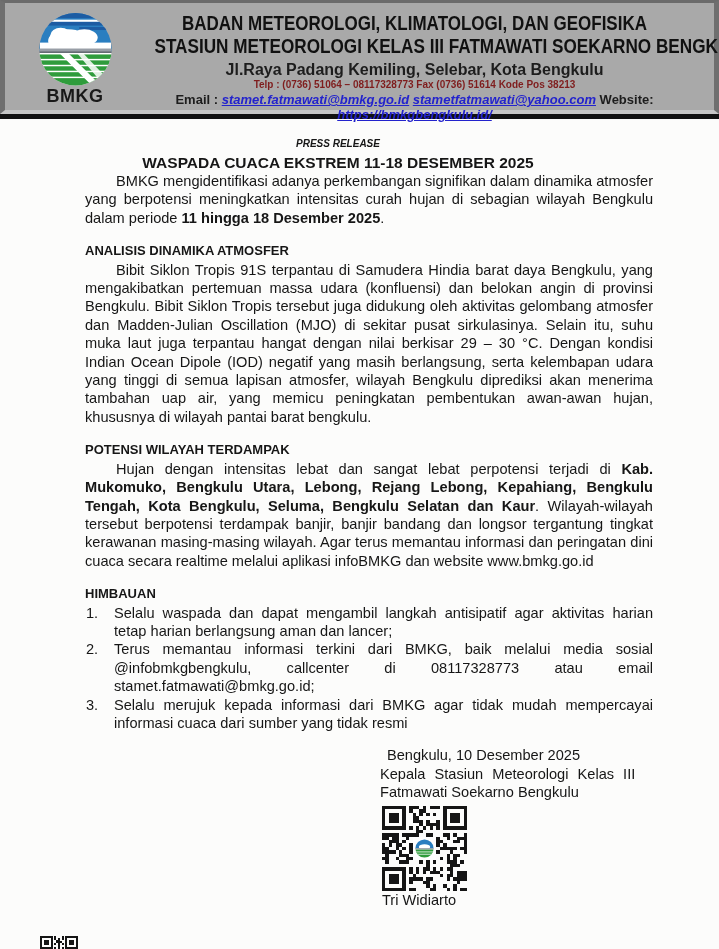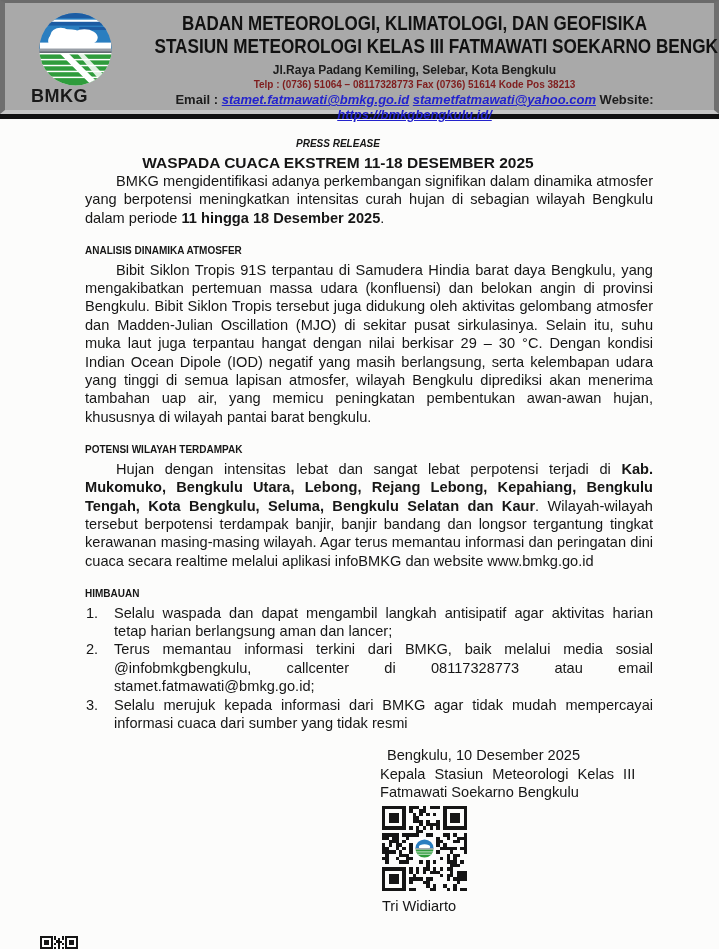--- a/index.html
+++ b/index.html
@@ -19,56 +19,56 @@
     height: 114px;
     background: var(--header-bg, #a9a9a9);
     border-top: 3px solid #6b6b6b;
     border-left: 5px solid #6f6f6f;
     border-right: 5px solid #6f6f6f;
     border-bottom: 4px solid #c6c6c6;
     display: flex;
     align-items: flex-start;
     padding: 3px 4px 0 26px;
   }
-  .logo-block { width: 88px; padding-top: 7px; flex: 0 0 auto; }
+  .logo-block { width: 88px; text-align: center; padding-top: 7px; flex: 0 0 auto; }
   .logo-svg { width: 75px; height: 74px; display:block; margin: 0 auto; }
   .logo-text { font-weight: bold; font-size: 18px; letter-spacing: 0.5px; color:#191919; line-height: 19px; margin-top: 0; }
   .header-text { flex: 1 1 auto; text-align: center; padding-top: 6px; min-width: 0; }
   .org1 { font-size: 20px; font-weight: bold; white-space: nowrap; transform: scaleX(0.85); transform-origin: 50% 50%; line-height: 23px; color:#111; }
   .org2 { font-size: 19.5px; font-weight: bold; white-space: nowrap; transform: scaleX(0.88); transform-origin: 50% 50%; line-height: 22px; color:#111; }
-  .addr { font-size: 12px; font-weight: bold; margin-top: 6px; line-height: 14px; color:#1d1d1d; }
+  .addr { font-size: 16px; font-weight: bold; margin-top: 6px; line-height: 14px; color:#1d1d1d; }
   .telp { font-size: 10px; font-weight: bold; line-height: 15px; color:#7f1d1d; }
   .emailline { font-size: 13px; font-weight: bold; line-height: 15px; color:#1d1d1d; }
   .link { color: var(--link, #2323cd); font-style: italic; text-decoration: underline; cursor: pointer; }
   .rule { height: 5px; background: var(--divider, #121212); }
 
   
   .content {
     padding: 0 66px 0 85px;
     font-size: 14.6px;
     line-height: 18.4px;
     text-align: justify;
   }
   .title-block { text-align: center; margin-top: 15px; margin-right: 62px; }
   .title1 { font-weight: bold; font-style: italic; font-size: 10px; line-height: 19px; }
   .title2 { font-weight: bold; font-size: 15.5px; line-height: 19px; }
   p.par { margin: 0; }
   .indent { text-indent: 31px; }
   .mt-first { margin-top: 14px; }
-  h3.heading { margin: 15px 0 0 0; font-size: 10px; font-weight: bold; text-align: left; line-height: 18.4px; }
+  h3.heading { margin: 15px 0 0 0; font-size: 13px; font-weight: bold; text-align: left; line-height: 18.4px; }
   .li { position: relative; padding-left: 29px; }
   .li .num { position: absolute; left: 1px; top: 0; }
   .sig { margin-left: 295px; margin-top: 14px; width: 262px; text-align: left; }
   .sig-date { padding-left: 7px; }
   .sig-role1 { word-spacing: 5px; }
   .qr-big { position: relative; width: 85px; height: 85px; margin-top: 4px; margin-left: 2px; }
   .qr-big svg { display:block; width: 85px; height: 85px; }
   .qr-logo { position:absolute; left:31px; top:31px; width:23px; height:23px; background:#fff; display:flex; align-items:center; justify-content:center; }
   .qr-logo svg { width:19px; height:19px; }
-  .sig-name { margin-top: 6px; margin-left: 2px; }
+  .sig-name { margin-top: 0; margin-left: 2px; }
   .qr-partial { position: absolute; left: 40px; bottom: 0; width: 38px; height: 13px; overflow: hidden; }
   .qr-partial svg { display:block; width: 38px; height: 38px; }
 </style>
 </head>
 <body>
 
 <div class="page">
 
   <header class="header">
     <div class="logo-block">

